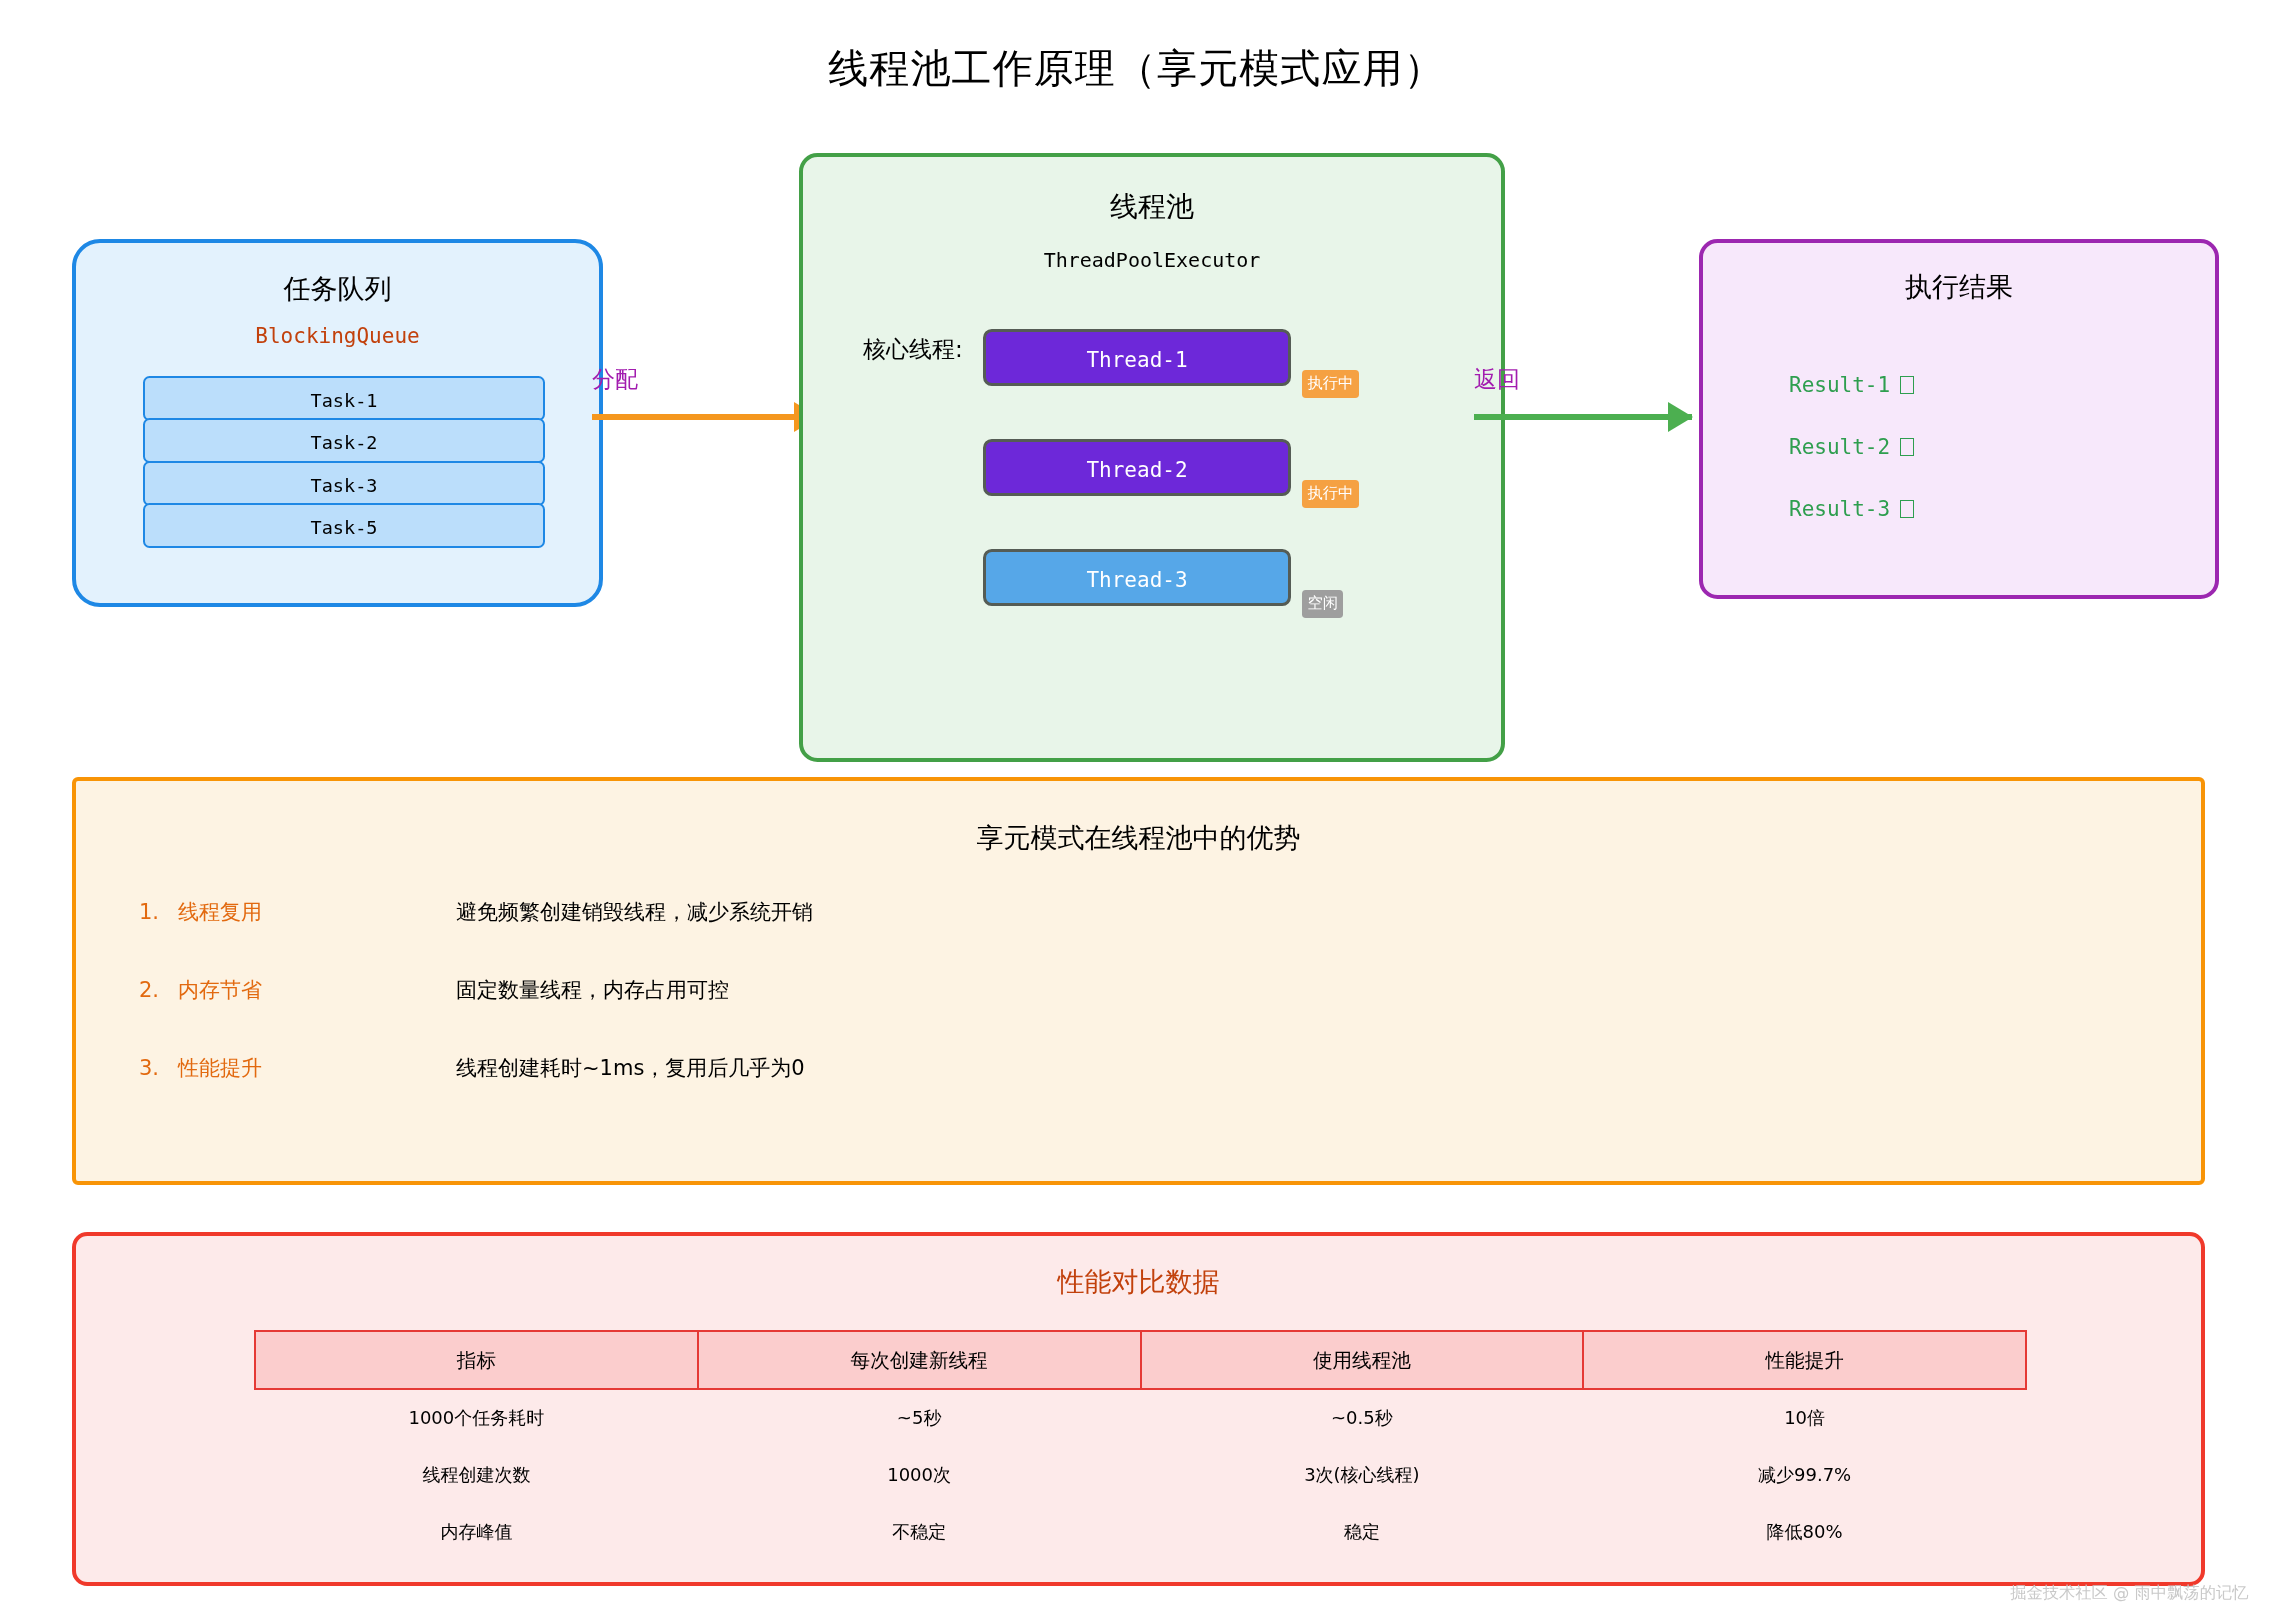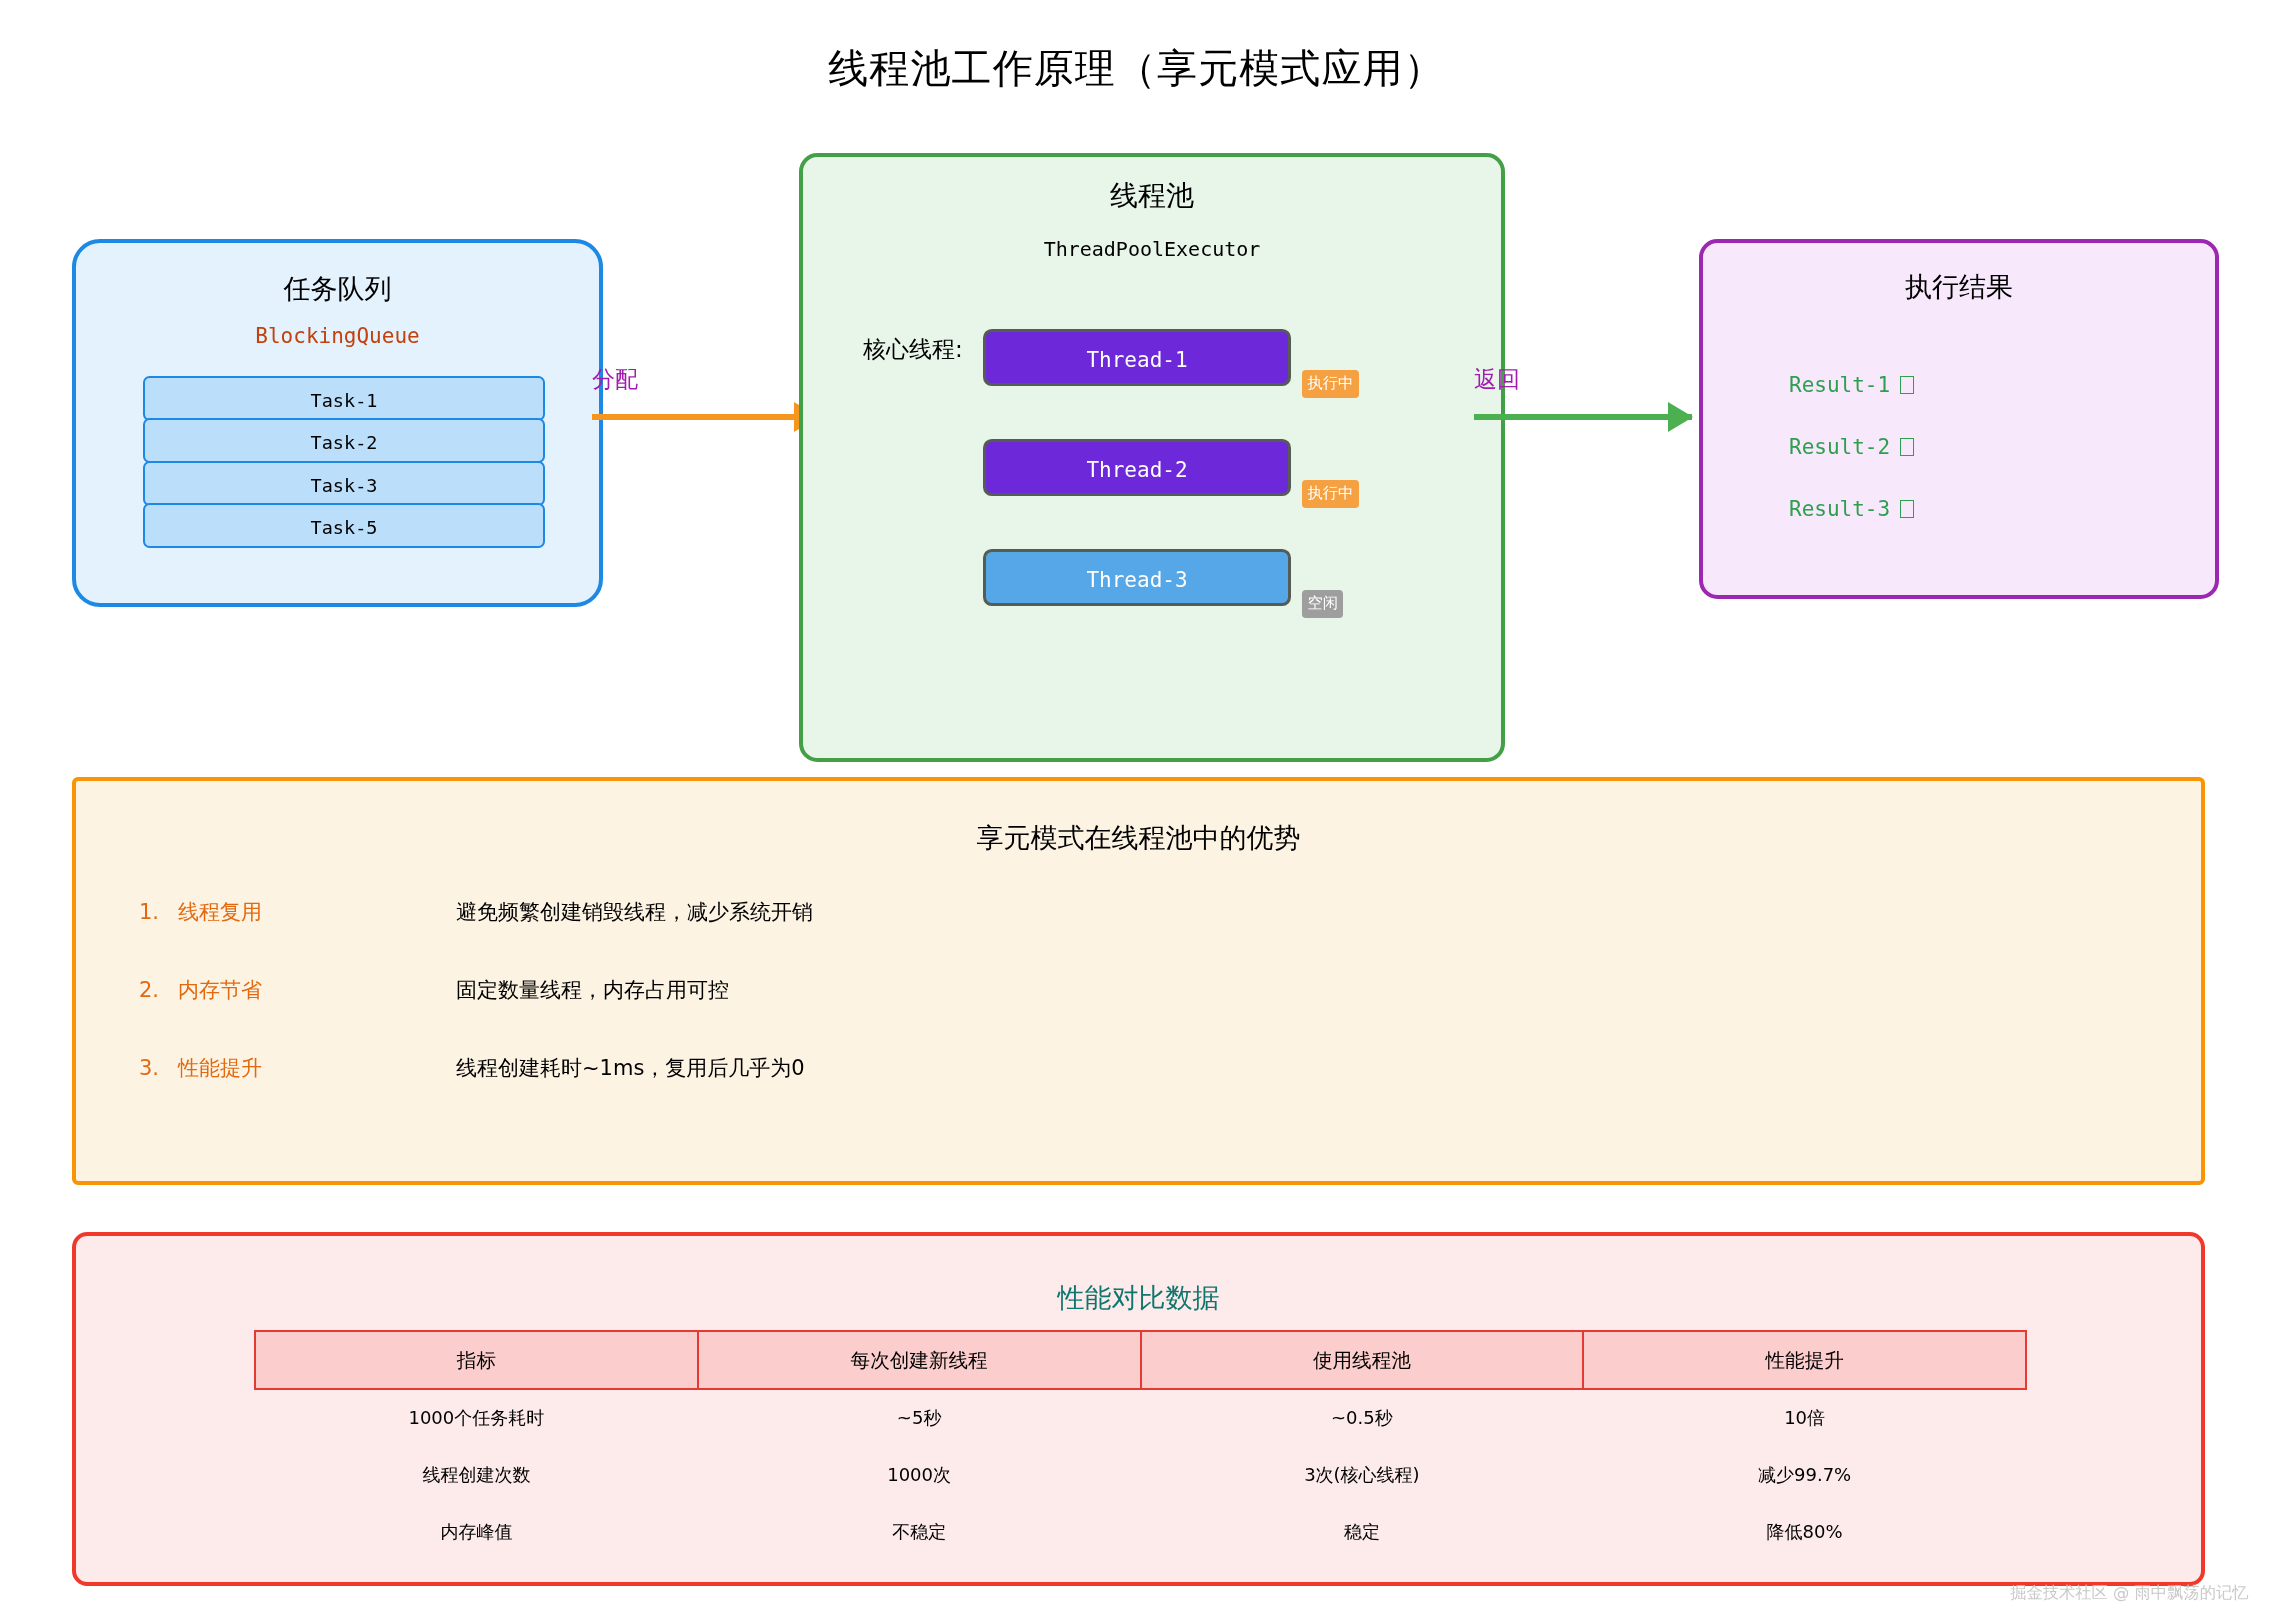--- a/index.html
+++ b/index.html
@@ -54,21 +54,21 @@
   }
 
   
   #thread-pool {
     left: 799px; top: 153px; width: 706px; height: 609px;
     background: #e8f5e9;
     border: 4.9px solid #43a047;
     border-radius: 18.5px;
   }
   #thread-pool .box-title {
-    text-align: center; margin-top: 20px;
+    text-align: center; margin-top: 31px;
     font-size: 28px; color: #000;
   }
   #thread-pool .box-sub {
     text-align: center; margin-top: 22px;
     font-size: 20px; color: #000;
     font-family: "DejaVu Sans Mono", "Liberation Mono", monospace;
   }
   .core-label {
     position: absolute; left: 60px; top: 177px;
     font-size: 23px; color: #000;
@@ -168,22 +168,22 @@
   .adv-desc { font-size: 21px; color: #000; }
 
   
   #performance {
     left: 72px; top: 1232px; width: 2133px; height: 354px;
     background: #fdeaea;
     border: 4.9px solid #f0392b;
     border-radius: 15.3px;
   }
   #performance .section-title {
-    text-align: center; margin-top: 44px;
-    font-size: 27px; color: #0f766e;
+    text-align: center; margin-top: 28px;
+    font-size: 27px; color: #c2410c;
   }
   .perf-table {
     position: absolute; left: 178px; top: 94px;
     width: 1773px;
     border-collapse: collapse;
   }
   .perf-table th {
     background: #fbcdcd;
     border: 2.7px solid #e53935;
     height: 58px;

